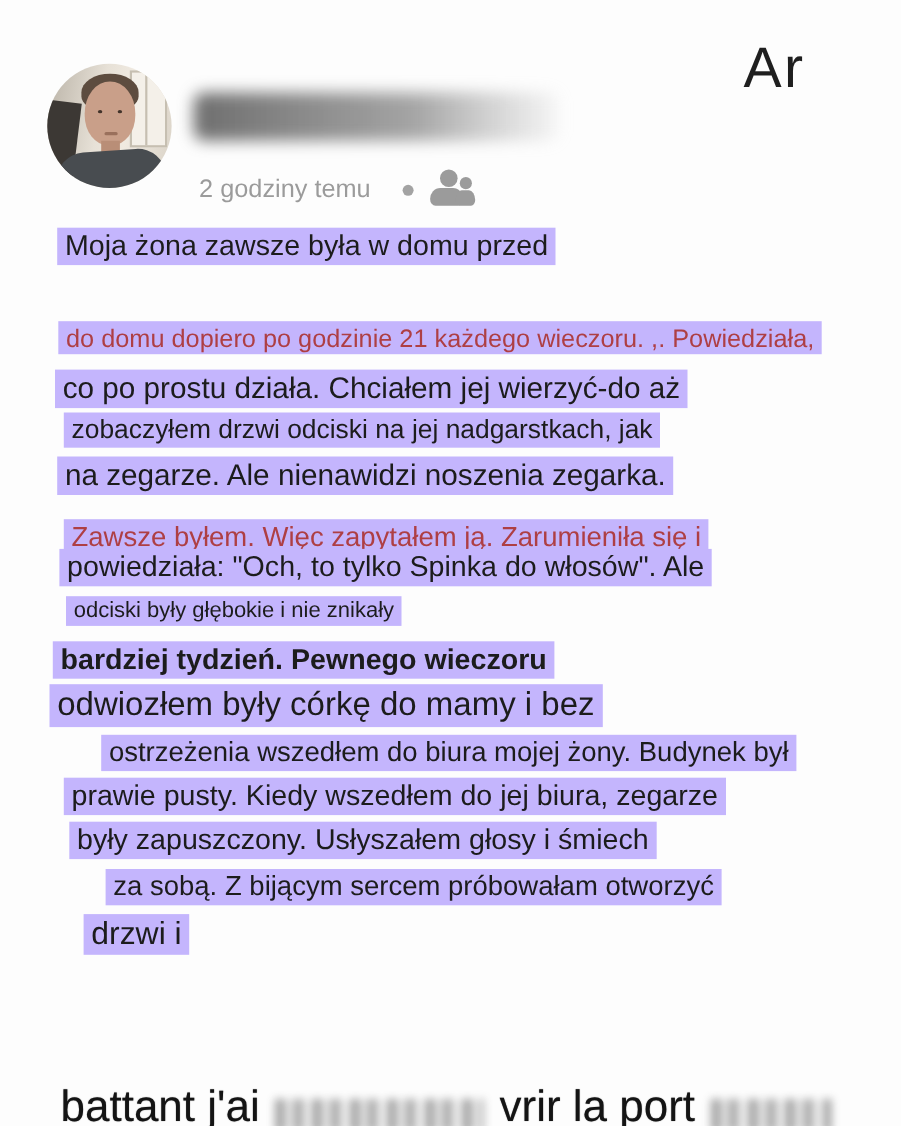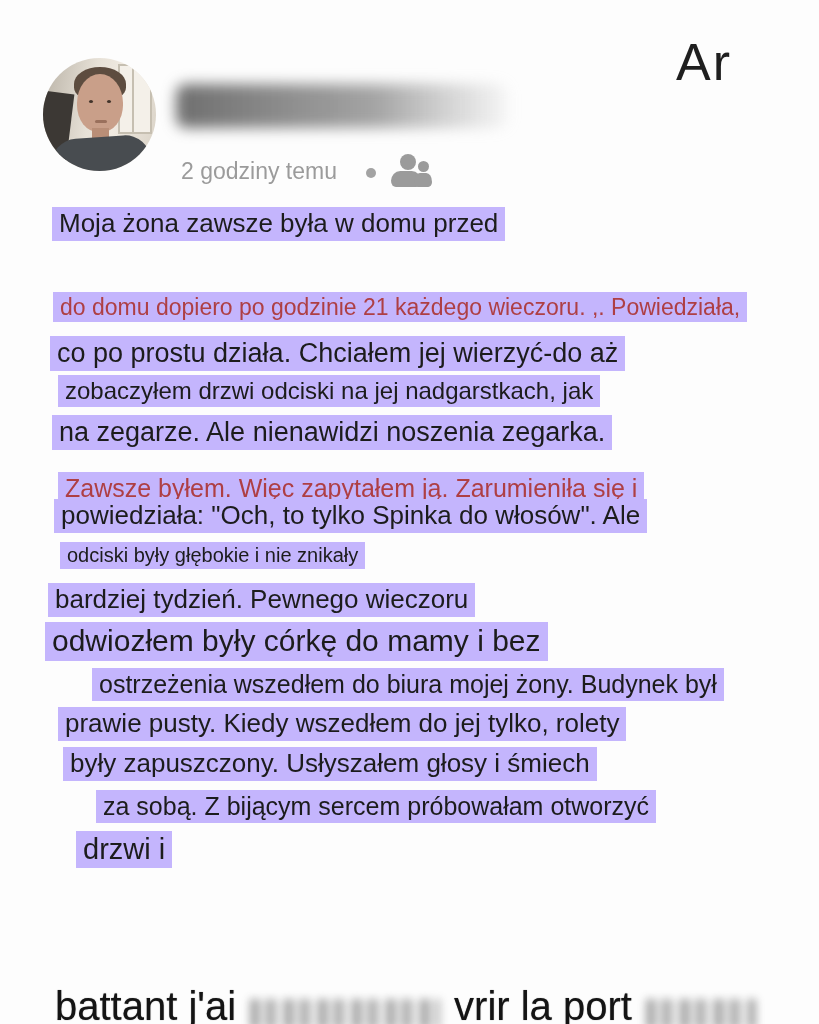--- a/index.html
+++ b/index.html
@@ -39,21 +39,21 @@
   .red{color:#ae3f44;}
   .l1 {top:207px;left:52px;font-size:26px;}
   .l2 {top:249px;left:58px;font-size:26px;}
   .l3 {top:292px;left:53px;font-size:23px;}
   .l4 {top:336px;left:50px;font-size:27px;}
   .l5 {top:375px;left:58px;font-size:24px;}
   .l6 {top:415px;left:52px;font-size:27px;}
   .l7 {top:457px;left:58px;font-size:25px;margin-top:15px;}
   .l8 {top:499px;left:54px;font-size:26px;}
   .l9 {top:542px;left:60px;font-size:20px;}
-  .l10{top:583px;left:48px;font-size:26px;}
+  .l10{top:583px;left:48px;font-size:26px;font-weight:bold;}
   .l11{top:622px;left:45px;font-size:30px;}
   .l12{top:668px;left:50px;font-size:25px;margin-left:42px;}
   .l13{top:707px;left:58px;font-size:26px;}
   .l14{top:747px;left:63px;font-size:26px;text-align:right;}
   .l15{top:790px;left:56px;font-size:25px;margin-left:40px;}
   .l16{top:831px;left:48px;font-size:29px;margin-left:28px;}
 
   
   .cutoff{position:absolute;left:55px;top:984px;display:flex;align-items:flex-end;gap:14px;
           font-size:40px;color:#141414;white-space:nowrap;filter:blur(0.7px);
@@ -98,21 +98,21 @@
   <div class="line l3 red">do domu dopiero po godzinie 21 każdego wieczoru. ,. Powiedziała,</div>
   <div class="line l4">co po prostu działa. Chciałem jej wierzyć-do aż</div>
   <div class="line l5">zobaczyłem drzwi odciski na jej nadgarstkach, jak</div>
   <div class="line l6">na zegarze. Ale nienawidzi noszenia zegarka.</div>
   <div class="line l7 red">Zawsze byłem. Więc zapytałem ją. Zarumieniła się i</div>
   <div class="line l8">powiedziała: "Och, to tylko Spinka do włosów". Ale</div>
   <div class="line l9">odciski były głębokie i nie znikały</div>
   <div class="line l10">bardziej tydzień. Pewnego wieczoru</div>
   <div class="line l11">odwiozłem były córkę do mamy i bez</div>
   <div class="line l12">ostrzeżenia wszedłem do biura mojej żony. Budynek był</div>
-  <div class="line l13">prawie pusty. Kiedy wszedłem do jej tylko, rolety</div>
+  <div class="line l13">prawie pusty. Kiedy wszedłem do jej biura, zegarze</div>
   <div class="line l14">były zapuszczony. Usłyszałem głosy i śmiech</div>
   <div class="line l15">za sobą. Z bijącym sercem próbowałam otworzyć</div>
   <div class="line l16">drzwi i</div>
 
   <div class="cutoff">
     <span>battant j'ai</span>
     <span class="blur-blob blur-mid"></span>
     <span>vrir la port</span>
     <span class="blur-blob blur-end"></span>
   </div>

